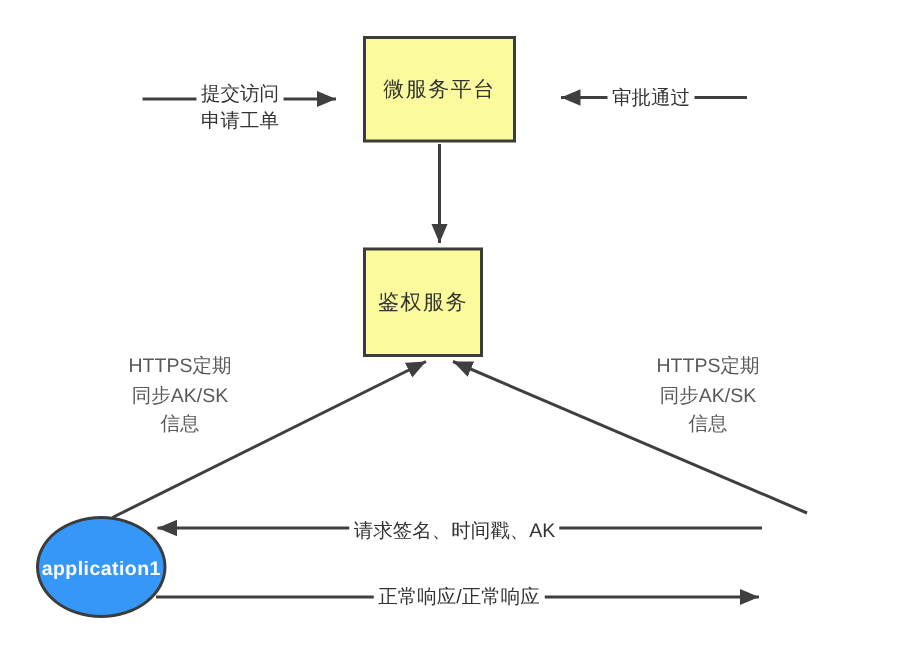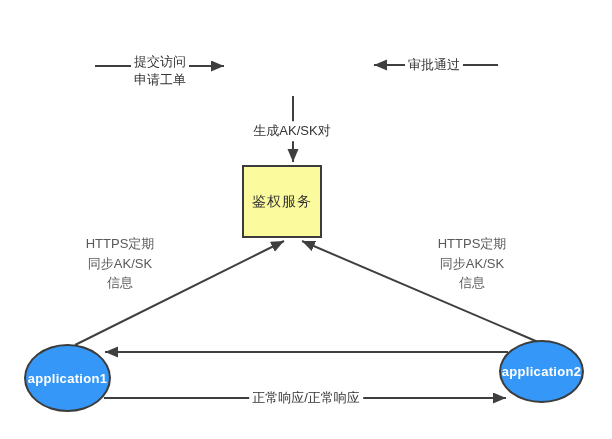--- a/index.html
+++ b/index.html
@@ -38,58 +38,56 @@
     </defs>
     <line x1="95" y1="66" x2="224" y2="66" marker-end="url(#arrowhead)"></line>
     <line x1="498" y1="65" x2="374" y2="65" marker-end="url(#arrowhead)"></line>
     <line x1="293" y1="96" x2="293" y2="162" marker-end="url(#arrowhead)"></line>
     <line x1="75" y1="345" x2="284" y2="241" marker-end="url(#arrowhead)"></line>
     <line x1="538" y1="342" x2="302" y2="241" marker-end="url(#arrowhead)"></line>
     <line x1="508" y1="352" x2="105" y2="352" marker-end="url(#arrowhead)"></line>
     <line x1="104" y1="398" x2="506" y2="398" marker-end="url(#arrowhead)"></line>
   </svg>
 
+  <div class="node box" style="left:242px;top:24px;width:102px;height:71px">
+    <span>微服务平台</span>
+  </div>
 
   <div class="node box" style="left:242px;top:165px;width:80px;height:73px">
     <span>鉴权服务</span>
   </div>
 
   <div class="node ellipse" style="left:24px;top:344px;width:87px;height:68px">
     <span>application1</span>
   </div>
 
-  <div class="node ellipse" style="left:499px;top:340px;width:85px;height:63px">
-    <span>application2</span>
-  </div>
 
   <div class="lbl bg" style="left:434px;top:65px">
     <span>审批通过</span>
   </div>
 
   <div class="lbl bg" style="left:160px;top:71px">
     <div>提交访问</div>
     <div>申请工单</div>
   </div>
 
-  <div class="lbl bg" style="left:292px;top:131px">
-    <span>生成AK/SK对</span>
-  </div>
 
   <div class="lbl muted" style="left:120px;top:263px">
     <div>HTTPS定期</div>
     <div>同步AK/SK</div>
     <div>信息</div>
   </div>
 
   <div class="lbl muted" style="left:472px;top:263px">
     <div>HTTPS定期</div>
     <div>同步AK/SK</div>
     <div>信息</div>
   </div>
 
   <div class="lbl bg" style="left:303px;top:354px">
+    <div>请求签名、时间戳、AK</div>
   </div>
 
   <div class="lbl bg" style="left:306px;top:398px">
     <span>正常响应/正常响应</span>
   </div>
 
 </div>
 
 </body></html>

